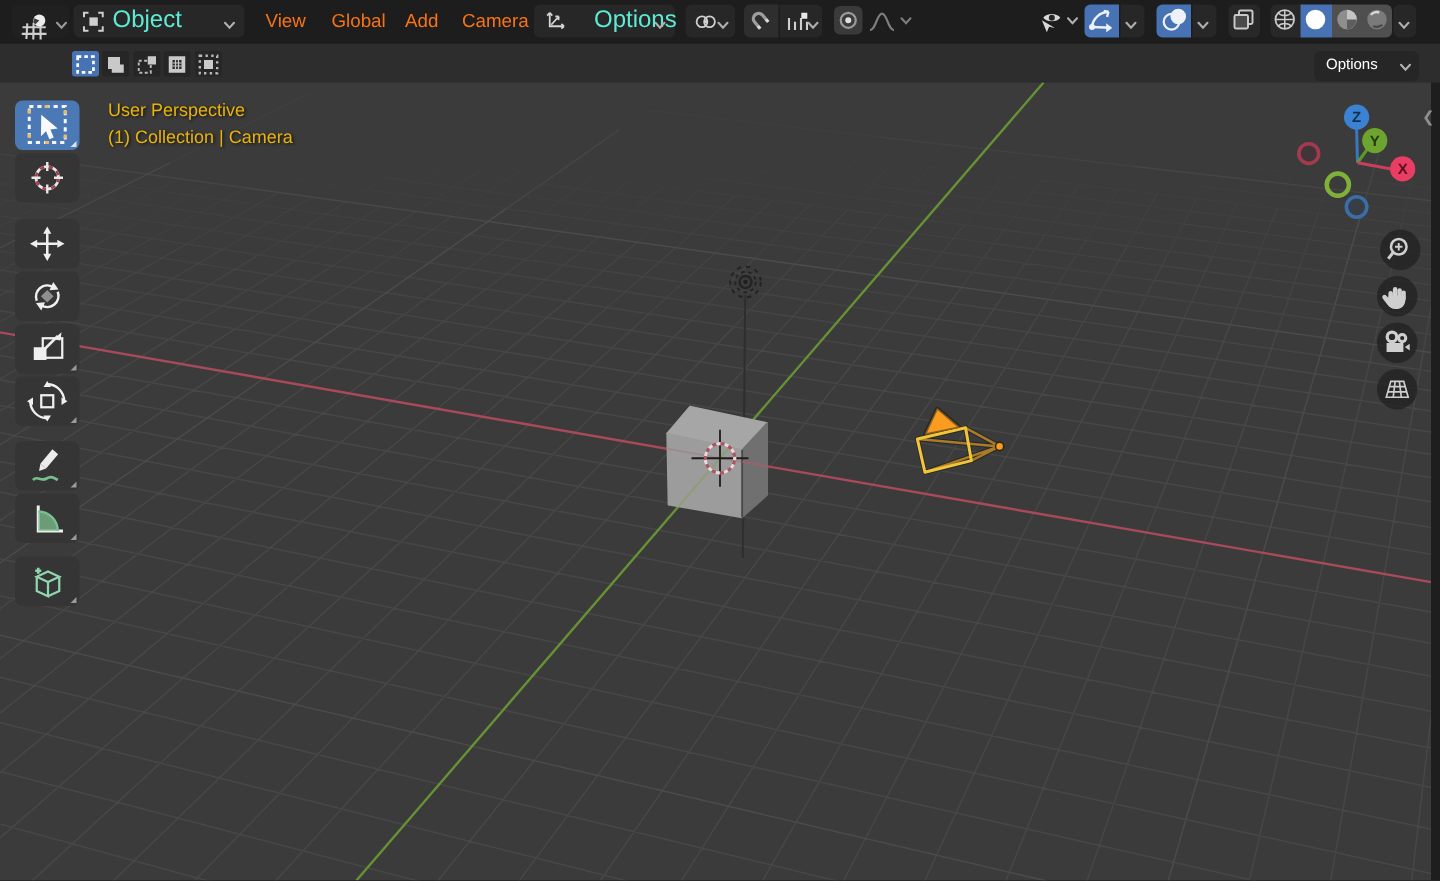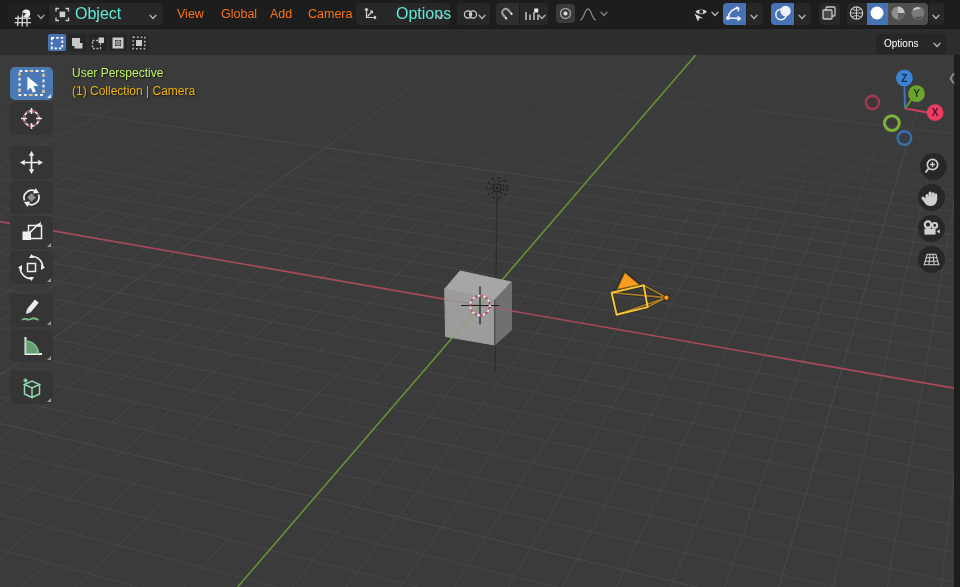--- a/index.html
+++ b/index.html
@@ -253,21 +253,21 @@
 <polygon points="617.1,289.3 624.9,272.7 639.3,284.9" fill="#fb9b20" stroke="#8a6018" stroke-width="1"></polygon>
 <circle cx="666.4" cy="297.6" r="2.7" fill="#fb9b20" stroke="#2c2209" stroke-width="1"></circle>
 </g>
 <g>
 <line x1="480" y1="286.5" x2="480" y2="324.5" stroke="#1c1c1c" stroke-width="1.2"></line>
 <line x1="461" y1="305.5" x2="499" y2="305.5" stroke="#1c1c1c" stroke-width="1.2"></line>
 <circle cx="480" cy="305.5" r="9.8" fill="none" stroke="#ad5663" stroke-width="2.1"></circle>
 <circle cx="480" cy="305.5" r="9.8" fill="none" stroke="#dedede" stroke-width="2.1" stroke-dasharray="2.8 2.8" stroke-dashoffset="1.4"></circle>
 </g>
 </svg>
-    <div class="abs" style="left:72px;top:11px;color:#bef264;font-size:12px;text-shadow:1px 1px 2px rgba(0,0,0,.7)">User Perspective</div>
+    <div class="abs" style="left:72px;top:11px;color:#eab308;font-size:12px;text-shadow:1px 1px 2px rgba(0,0,0,.7)">User Perspective</div>
     <div class="abs" style="left:72px;top:29px;color:#eab308;font-size:12px;text-shadow:1px 1px 2px rgba(0,0,0,.7)">(1) Collection | Camera</div>
     <div class="tbtn act" style="top:12px"><svg width="43" height="33" viewBox="0 0 43 33">
 <rect x="9.5" y="4" width="24" height="24" fill="none" stroke="#f5f5f5" stroke-width="2" stroke-dasharray="2.8 2.6"></rect>
 <rect x="9.5" y="4" width="24" height="24" fill="none" stroke="#e7b96a" stroke-width="2" stroke-dasharray="2.8 13.4" stroke-dashoffset="6"></rect>
 <path d="M17.5 9.5L28.5 18.7L23.6 19.3L25.8 24.6L22.9 25.8L20.7 20.5L17.3 23.8Z" fill="#f8fafd"></path>
 </svg><div class="corner"></div></div>
     <div class="tbtn" style="top:47px"><svg width="43" height="33" viewBox="0 0 43 33">
 <circle cx="21.5" cy="16.5" r="7.5" fill="none" stroke="#e8e8e8" stroke-width="1.8"></circle>
 <circle cx="21.5" cy="16.5" r="7.5" fill="none" stroke="#a3414f" stroke-width="1.8" stroke-dasharray="3 3"></circle>
 <path d="M21.5 6V12M21.5 21V27M11 16.5H17M26 16.5H32" stroke="#e8e8e8" stroke-width="1.6"></path>

